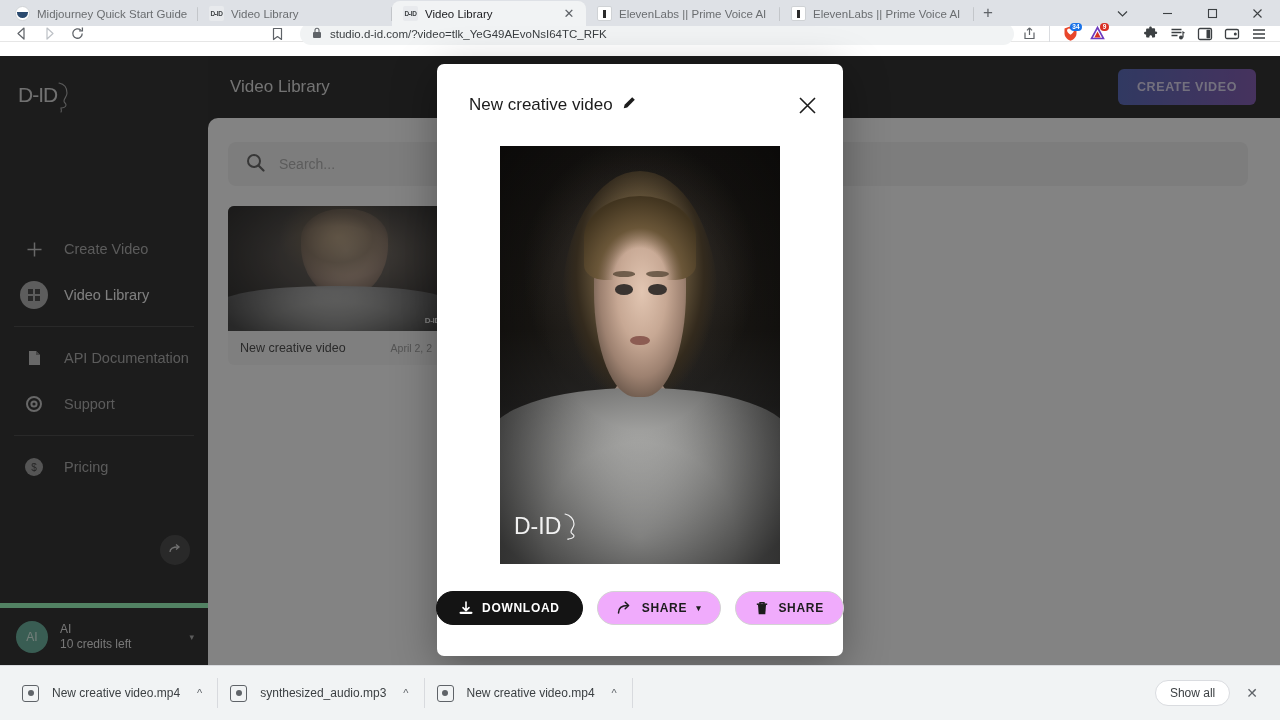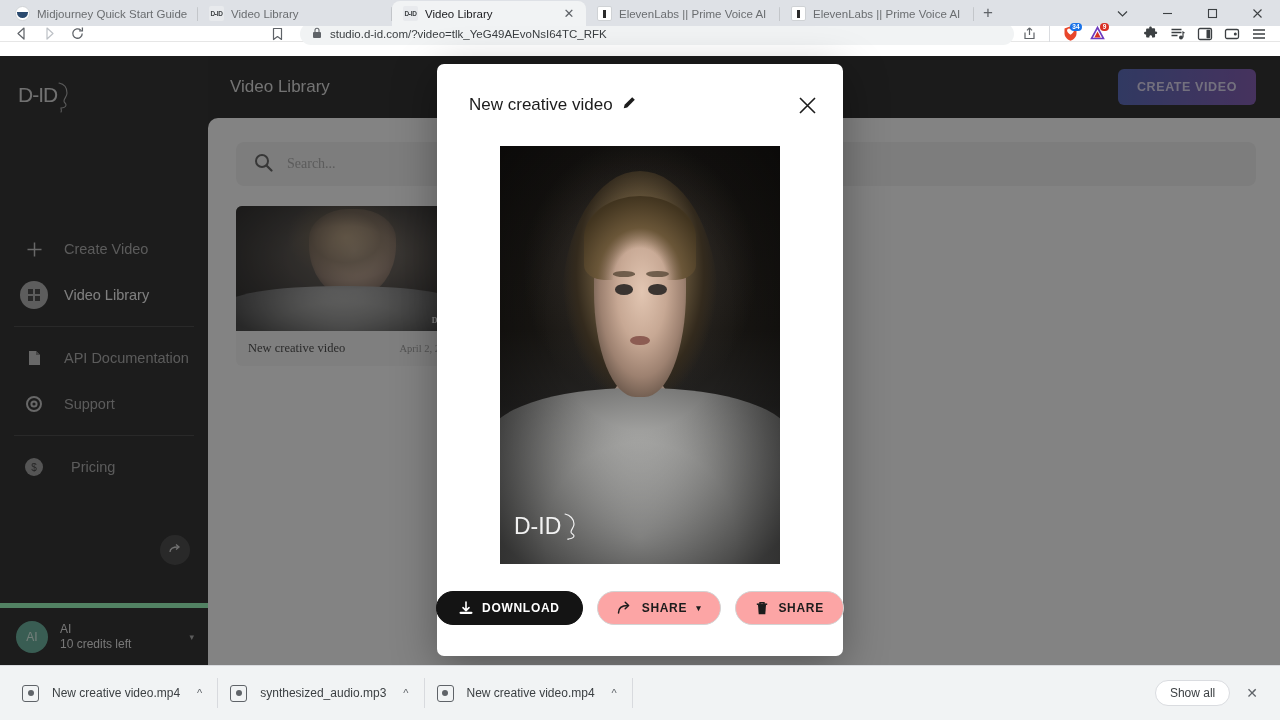--- a/index.html
+++ b/index.html
@@ -188,22 +188,21 @@
     background: linear-gradient(92deg, #3c4fa8 0%, #6b3fa0 100%);
     color: #cfc8e6; font-size: 12.5px; font-weight: 700;
     letter-spacing: 0.6px; border-radius: 6px;
     padding: 11px 19px; border: none;
   }
 
   .content-panel {
     position: absolute; left: 208px; top: 62px;
     width: 1072px; height: 547px;
     background: #f2f2f2; border-radius: 10px 0 0 0;
-    padding: 24px 28px;
-    font-family: Liberation Serif, serif;
+    padding: 24px 20px;
   }
   .searchbar {
     height: 44px; background: #e4e4e4; border-radius: 8px;
     display: flex; align-items: center; gap: 14px;
     padding: 0 18px; width: 1020px;
   }
   .search-ph { font-size: 14px; color: #9b9b9b; }
 
   .card-grid { margin-top: 20px; display: flex; gap: 18px; }
   .vid-card {
@@ -312,21 +311,21 @@
   }
 
   .modal-actions {
     display: flex; align-items: center; gap: 14px;
     margin-top: 27px;
   }
   .btn {
     height: 34px; border-radius: 18px;
     display: flex; align-items: center; gap: 9px;
     padding: 4px 19px; font-size: 12px; font-weight: 700;
-    letter-spacing: 0.7px; background: #fca5a5;
+    letter-spacing: 0.7px; background: #f0abfc;
     border: 1px solid #d3d3d3; color: #1c1c1c;
   }
   .btn.primary {
     background: #141414; color: #ffffff; border-color: #141414;
     padding: 0 22px;
   }
   .btn .glyph { display: flex; align-items: center; }
 
   
   .dlbar {
@@ -556,21 +555,21 @@
                 <circle cx="8" cy="8" r="2.6" fill="none" stroke="#b5b5b5" stroke-width="2"></circle>
               </svg>
           </span>
           <span>Support</span>
         </div>
 
         <div class="nav-div"></div>
 
         <div class="nav-item">
           <span class="nav-ico dim-circle">$</span>
-          <span style="margin-left:12px">Pricing</span>
+          <span style="margin-left:5px">Pricing</span>
         </div>
       </div>
 
       <div class="collapse-btn">
         <svg width="14" height="14" viewBox="0 0 14 14">
             <path d="M2 9c0-3 3-5 8-5" fill="none" stroke="#c9c9c9" stroke-width="1.3"></path>
             <path d="M8 1.6L11 4 8 6.4" fill="none" stroke="#c9c9c9" stroke-width="1.3"></path>
           </svg>
       </div>
 

